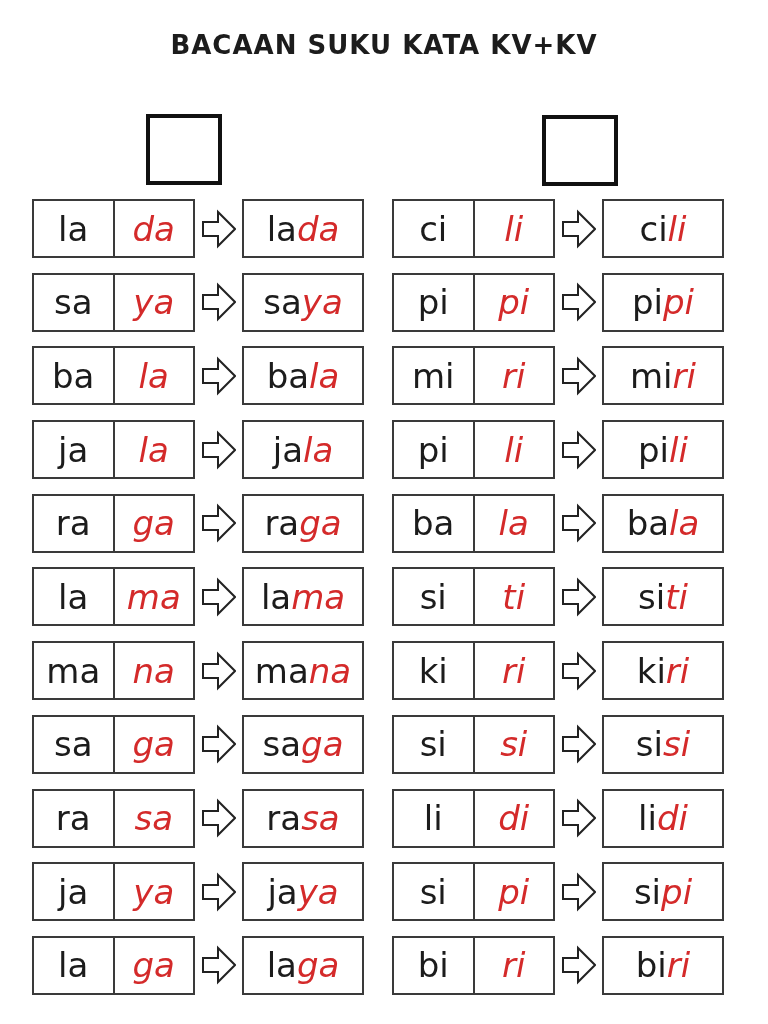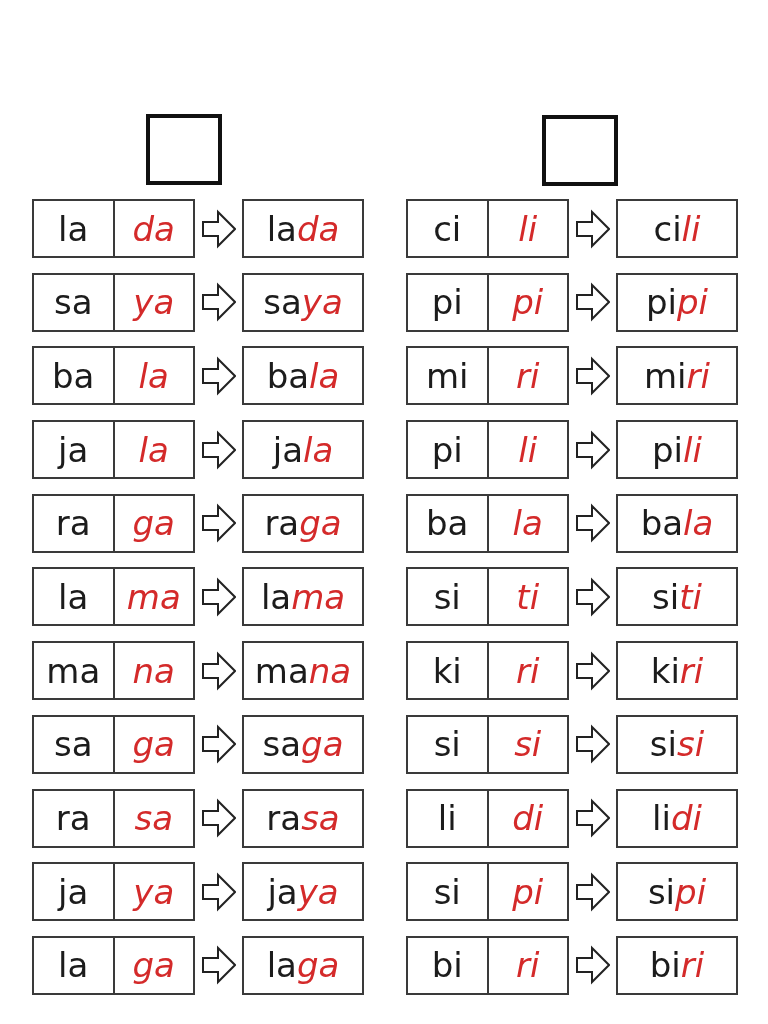--- a/index.html
+++ b/index.html
@@ -37,21 +37,21 @@
   .picture-box.right { left: 542px; top: 115px; }
 
   .column {
     position: absolute;
     top: 199px;
     display: flex;
     flex-direction: column;
     gap: 14.7px;
   }
   .column.left  { left: 32px;  }
-  .column.right { left: 406px; }
+  .column.right { left: 392px; }
 
   .row {
     display: flex;
     align-items: center;
     height: 59px;
   }
   .pair-box {
     display: flex;
     width: 159px;
     height: 55px;
@@ -91,20 +91,21 @@
     white-space: pre;
   }
   .black { color: var(--ink, #1c1c1c); }
   .red   { color: var(--accent, #d42a2a); font-style: italic; }
 </style>
 </head>
 <body>
 
 <div class="page">
 
+  <div class="title">BACAAN SUKU KATA KV+KV</div>
 
   <div class="picture-box left"></div>
   <div class="picture-box right"></div>
 
   <div class="column left" id="col-0">
   <div class="row">
     <div class="pair-box">
       <div class="cell first">
         <span class="syl black">la</span>
       </div>

